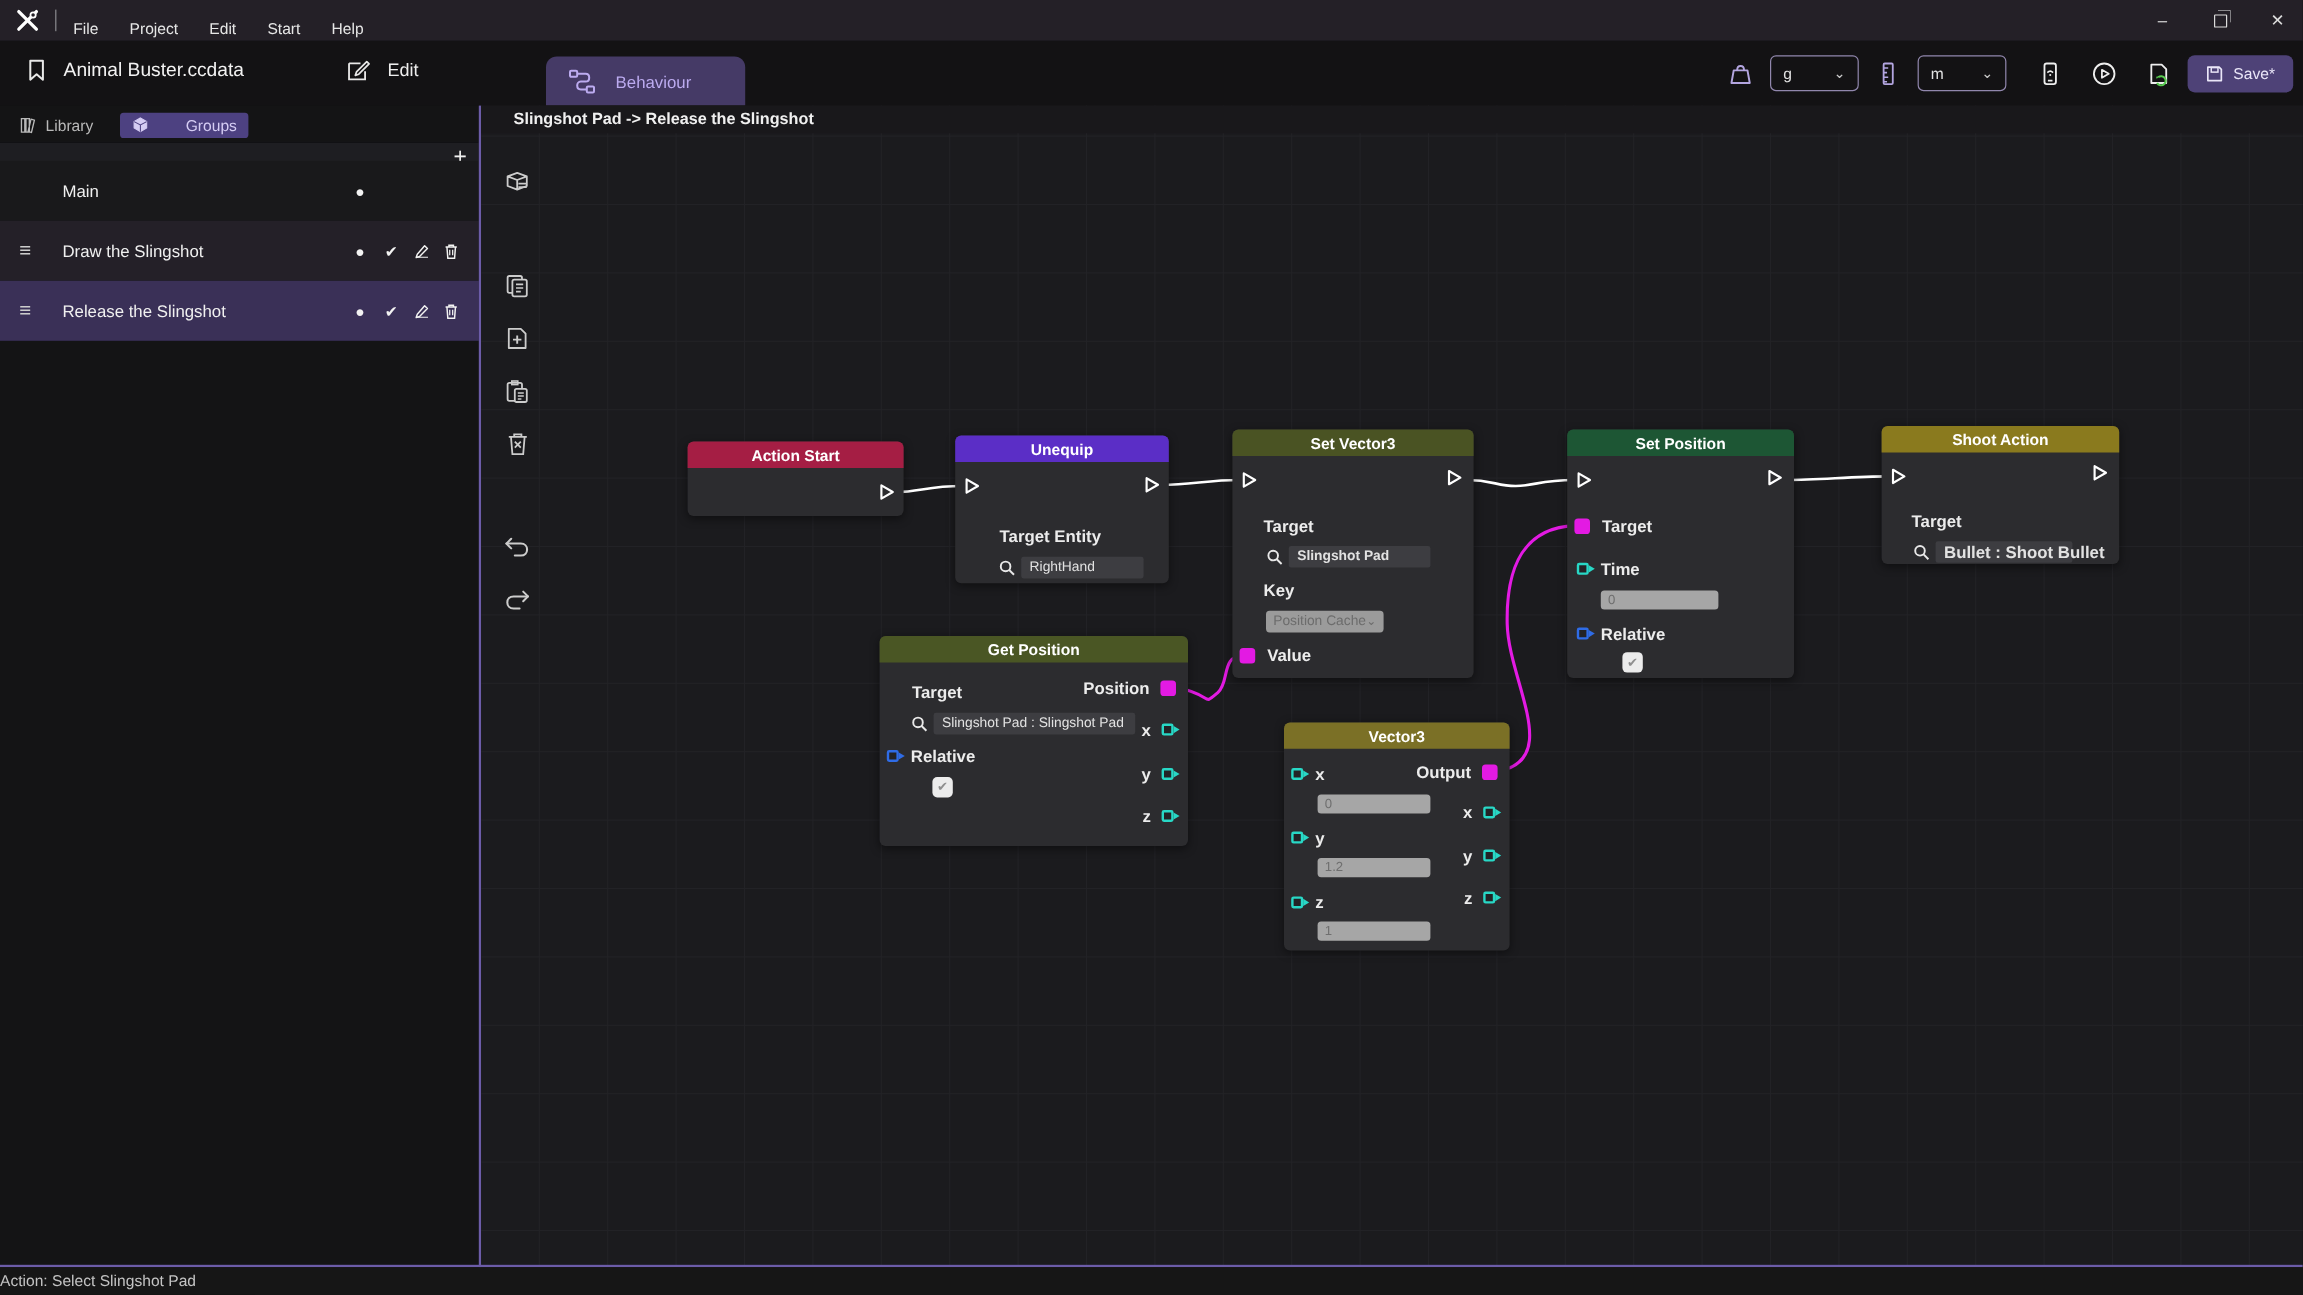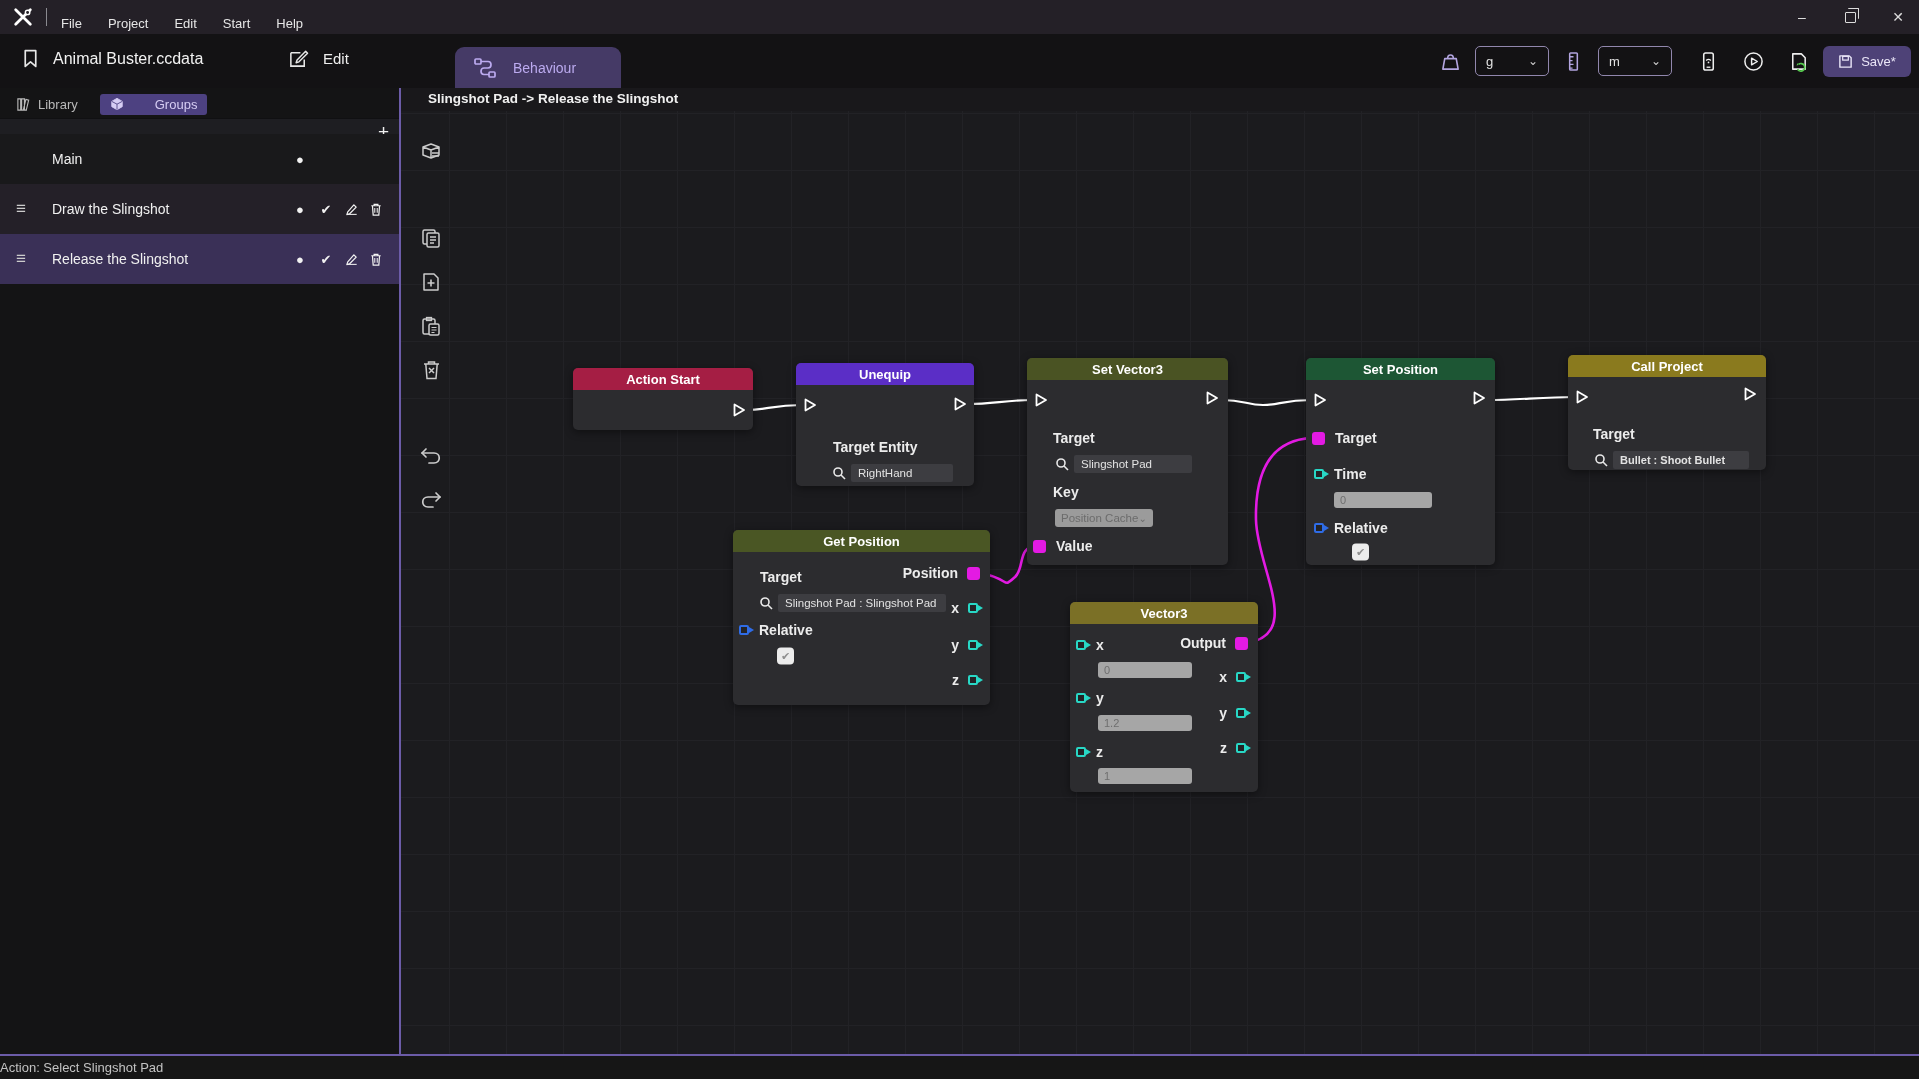--- a/index.html
+++ b/index.html
@@ -367,21 +367,21 @@
           <path d="M3.5 2.5 L13 8 L3.5 13.5 Z" fill="#2c2c2f" stroke="#ffffff" stroke-width="1.8" stroke-linejoin="round"></path>
         </svg>
       <div class="nrow" style="left:26px; top:80px;">
           <span class="nlabel">Target</span>
         </div>
       <div class="nrow search-field" style="left:28px; top:106px;">
         <svg width="14" height="14" viewBox="0 0 14 14">
             <circle cx="6" cy="6" r="4" fill="none" stroke="#e8e8e8" stroke-width="1.6"></circle>
             <path d="M9 9 L13 13" stroke="#e8e8e8" stroke-width="1.6"></path>
           </svg>
-        <div class="search-box" style="width:118px;">Slingshot Pad</div>
+        <div class="search-box" style="width:118px;font-weight:bold;">Slingshot Pad</div>
       </div>
       <div class="nrow" style="left:26px; top:134px;">
           <span class="nlabel">Key</span>
         </div>
       <div class="nrow" style="left:28px; top:160px;">
         <div class="dropdown" style="width:98px;">
           <span>Position Cache</span>
           <span style="font-size:10px;">⌄</span>
         </div>
       </div>
@@ -413,36 +413,36 @@
       <div class="nrow" style="left:8px; top:170px; gap:10px;">
         <span class="port blue"></span>
         <span class="nlabel">Relative</span>
       </div>
       <div class="nrow" style="left:46px; top:194px;">
         <span class="checkbox">✔</span>
       </div>
     </div>
 
     <div class="node" style="left:1167px; top:267px; width:198px; height:115px;">
-      <div class="node-header" style="background-color: rgb(138, 122, 30);">Call Project</div>
+      <div class="node-header" style="background-color: rgb(138, 122, 30);">Shoot Action</div>
       <svg class="exec" style="left:6px; top:42px;" viewBox="0 0 16 16">
           <path d="M3.5 2.5 L13 8 L3.5 13.5 Z" fill="#2c2c2f" stroke="#ffffff" stroke-width="1.8" stroke-linejoin="round"></path>
         </svg>
       <svg class="exec" style="right:8px; top:39px;" viewBox="0 0 16 16">
           <path d="M3.5 2.5 L13 8 L3.5 13.5 Z" fill="#2c2c2f" stroke="#ffffff" stroke-width="1.8" stroke-linejoin="round"></path>
         </svg>
       <div class="nrow" style="left:25px; top:79px;">
           <span class="nlabel">Target</span>
         </div>
       <div class="nrow search-field" style="left:26px; top:105px;">
         <svg width="14" height="14" viewBox="0 0 14 14">
             <circle cx="6" cy="6" r="4" fill="none" stroke="#e8e8e8" stroke-width="1.6"></circle>
             <path d="M9 9 L13 13" stroke="#e8e8e8" stroke-width="1.6"></path>
           </svg>
-        <div class="search-box" style="width:136px; font-weight:bold; font-size:11px;">Bullet : Shoot Bullet</div>
+        <div class="search-box" style="width:114px; font-weight:bold; font-size:14px;">Bullet : Shoot Bullet</div>
       </div>
     </div>
 
     <div class="node" style="left:332px; top:442px; width:257px; height:175px;">
       <div class="node-header" style="background-color: rgb(74, 86, 36);">Get Position</div>
       <div class="nrow" style="left:27px; top:47px;">
           <span class="nlabel">Target</span>
         </div>
       <div class="nrow search-field" style="left:26px; top:73px;">
         <svg width="14" height="14" viewBox="0 0 14 14">

